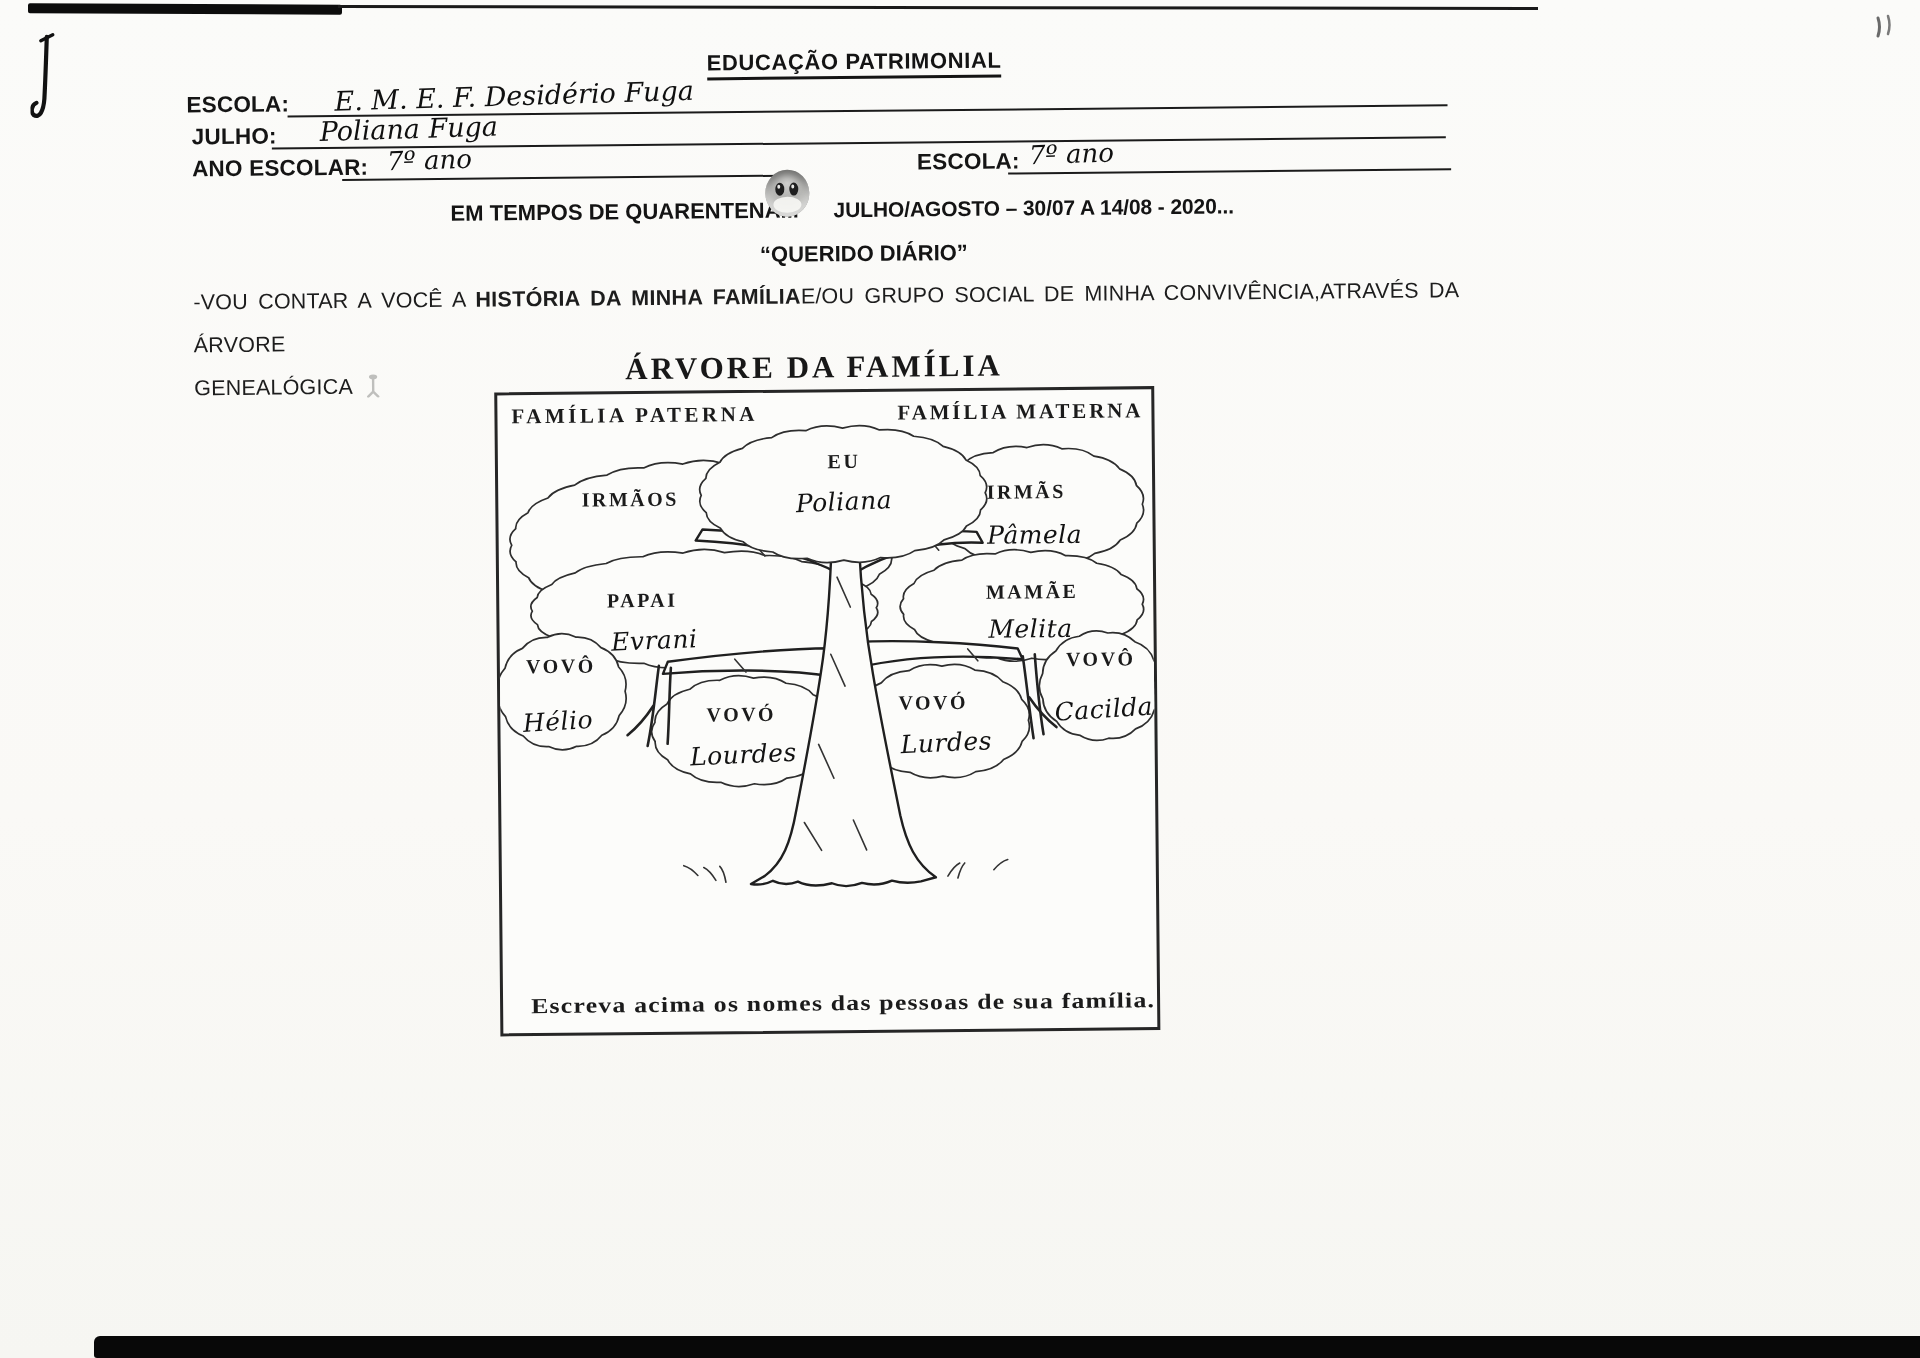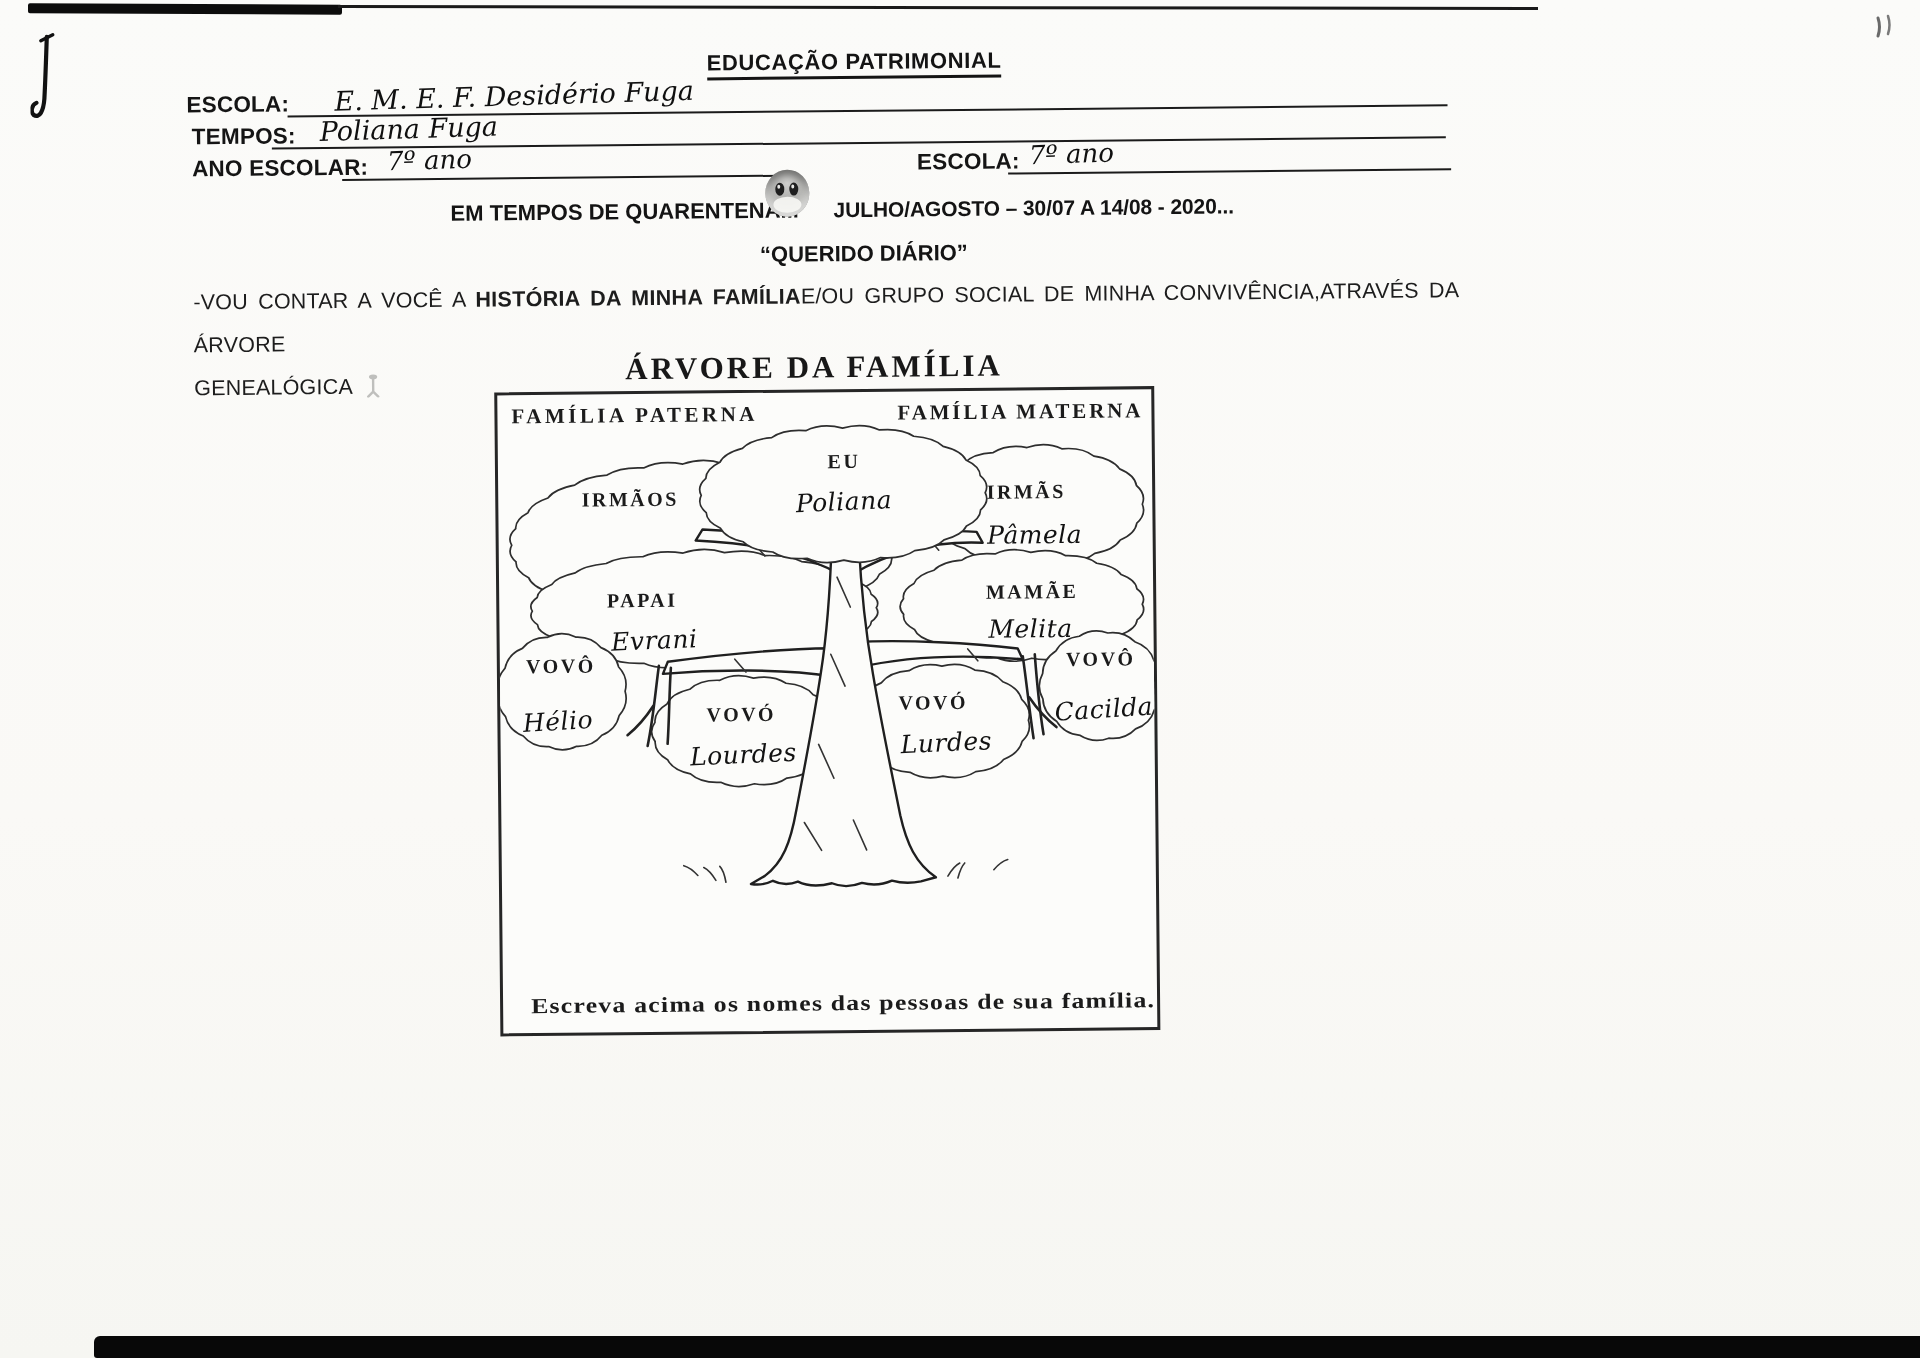--- a/index.html
+++ b/index.html
@@ -76,21 +76,21 @@
     </svg>
 
     <div class="doc-title">
       <span>EDUCAÇÃO PATRIMONIAL</span>
     </div>
 
     <div class="lbl" style="left:192px;top:85px">ESCOLA:</div>
     <div class="rule" style="left:293px;top:109px;width:1160px"></div>
     <div class="hand" style="left:340px;top:76px;font-size:27px">E. M. E. F. Desidério Fuga</div>
 
-    <div class="lbl" style="left:197px;top:117px">TEMPOS:</div>
+    <div class="lbl" style="left:197px;top:117px">JULHO:</div>
     <div class="rule" style="left:277px;top:141px;width:1174px"></div>
     <div class="hand" style="left:325px;top:108px;font-size:27px">Poliana Fuga</div>
 
     <div class="lbl" style="left:197px;top:149px">ANO ESCOLAR:</div>
     <div class="rule" style="left:347px;top:173px;width:442px"></div>
     <div class="hand" style="left:392px;top:140px;font-size:26px">7º ano</div>
 
     <div class="lbl" style="left:922px;top:149px">ESCOLA:</div>
     <div class="rule" style="left:1013px;top:173px;width:443px"></div>
     <div class="hand" style="left:1034px;top:140px;font-size:26px">7º ano</div>

